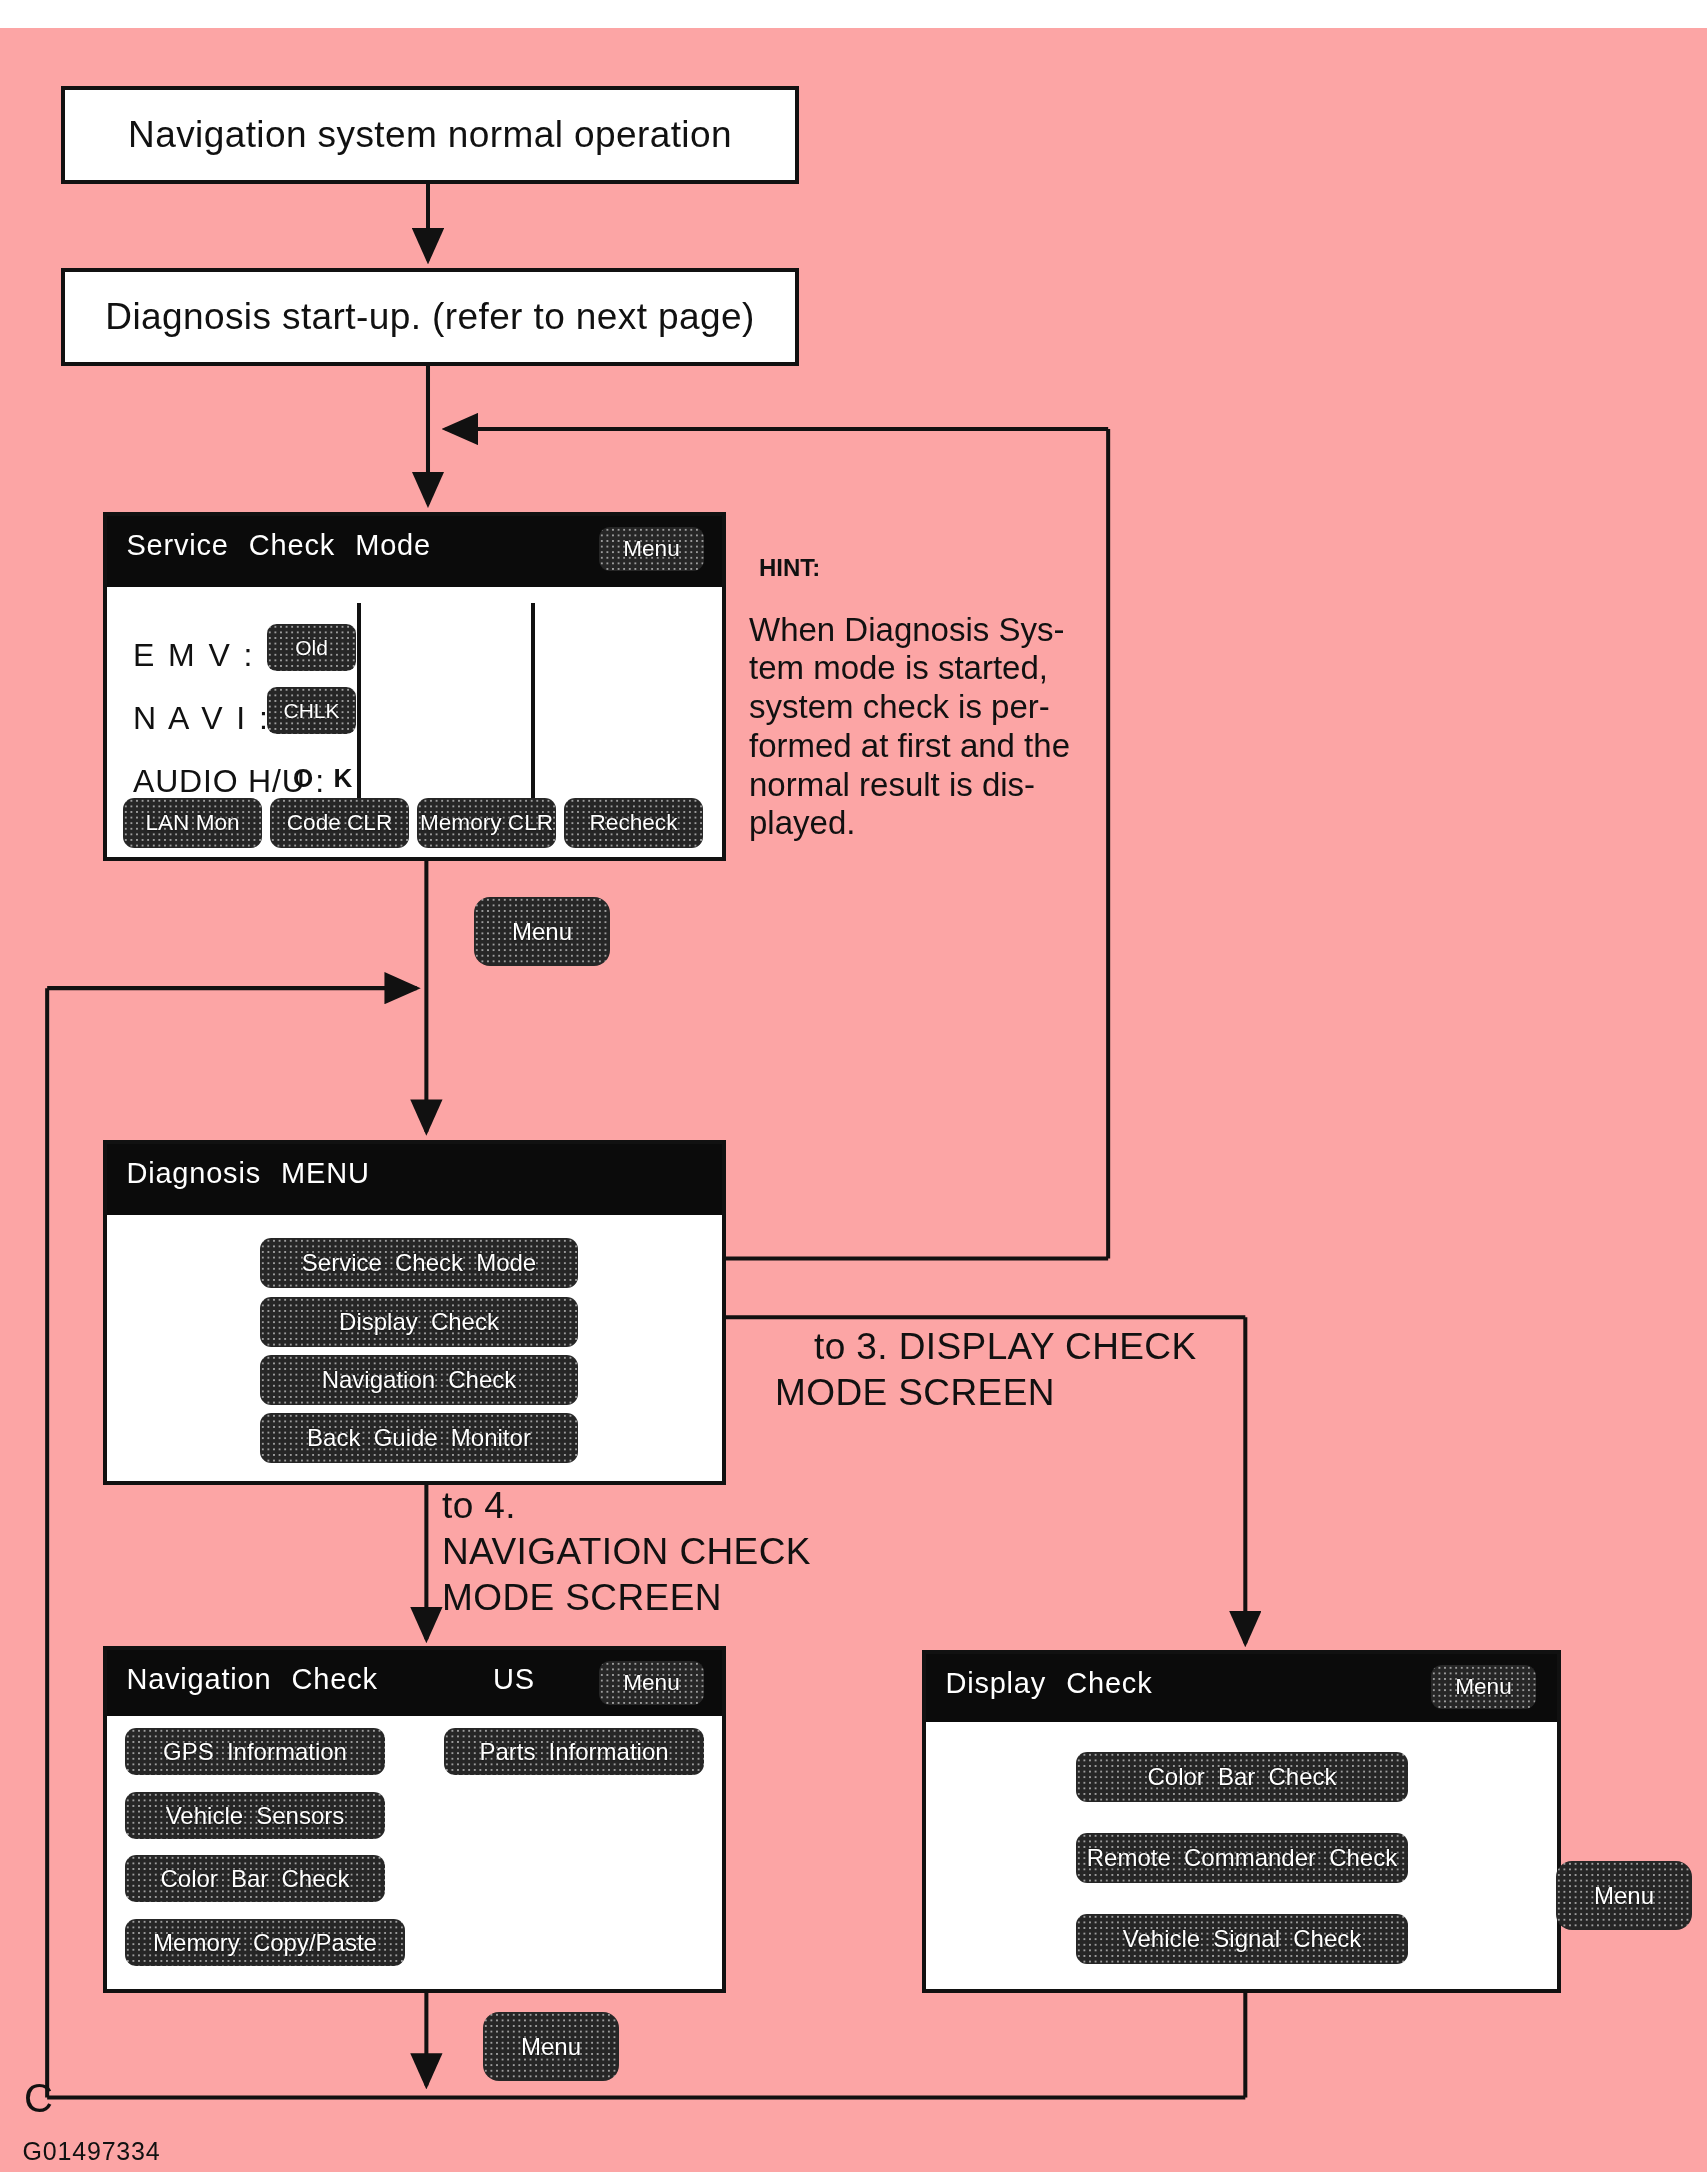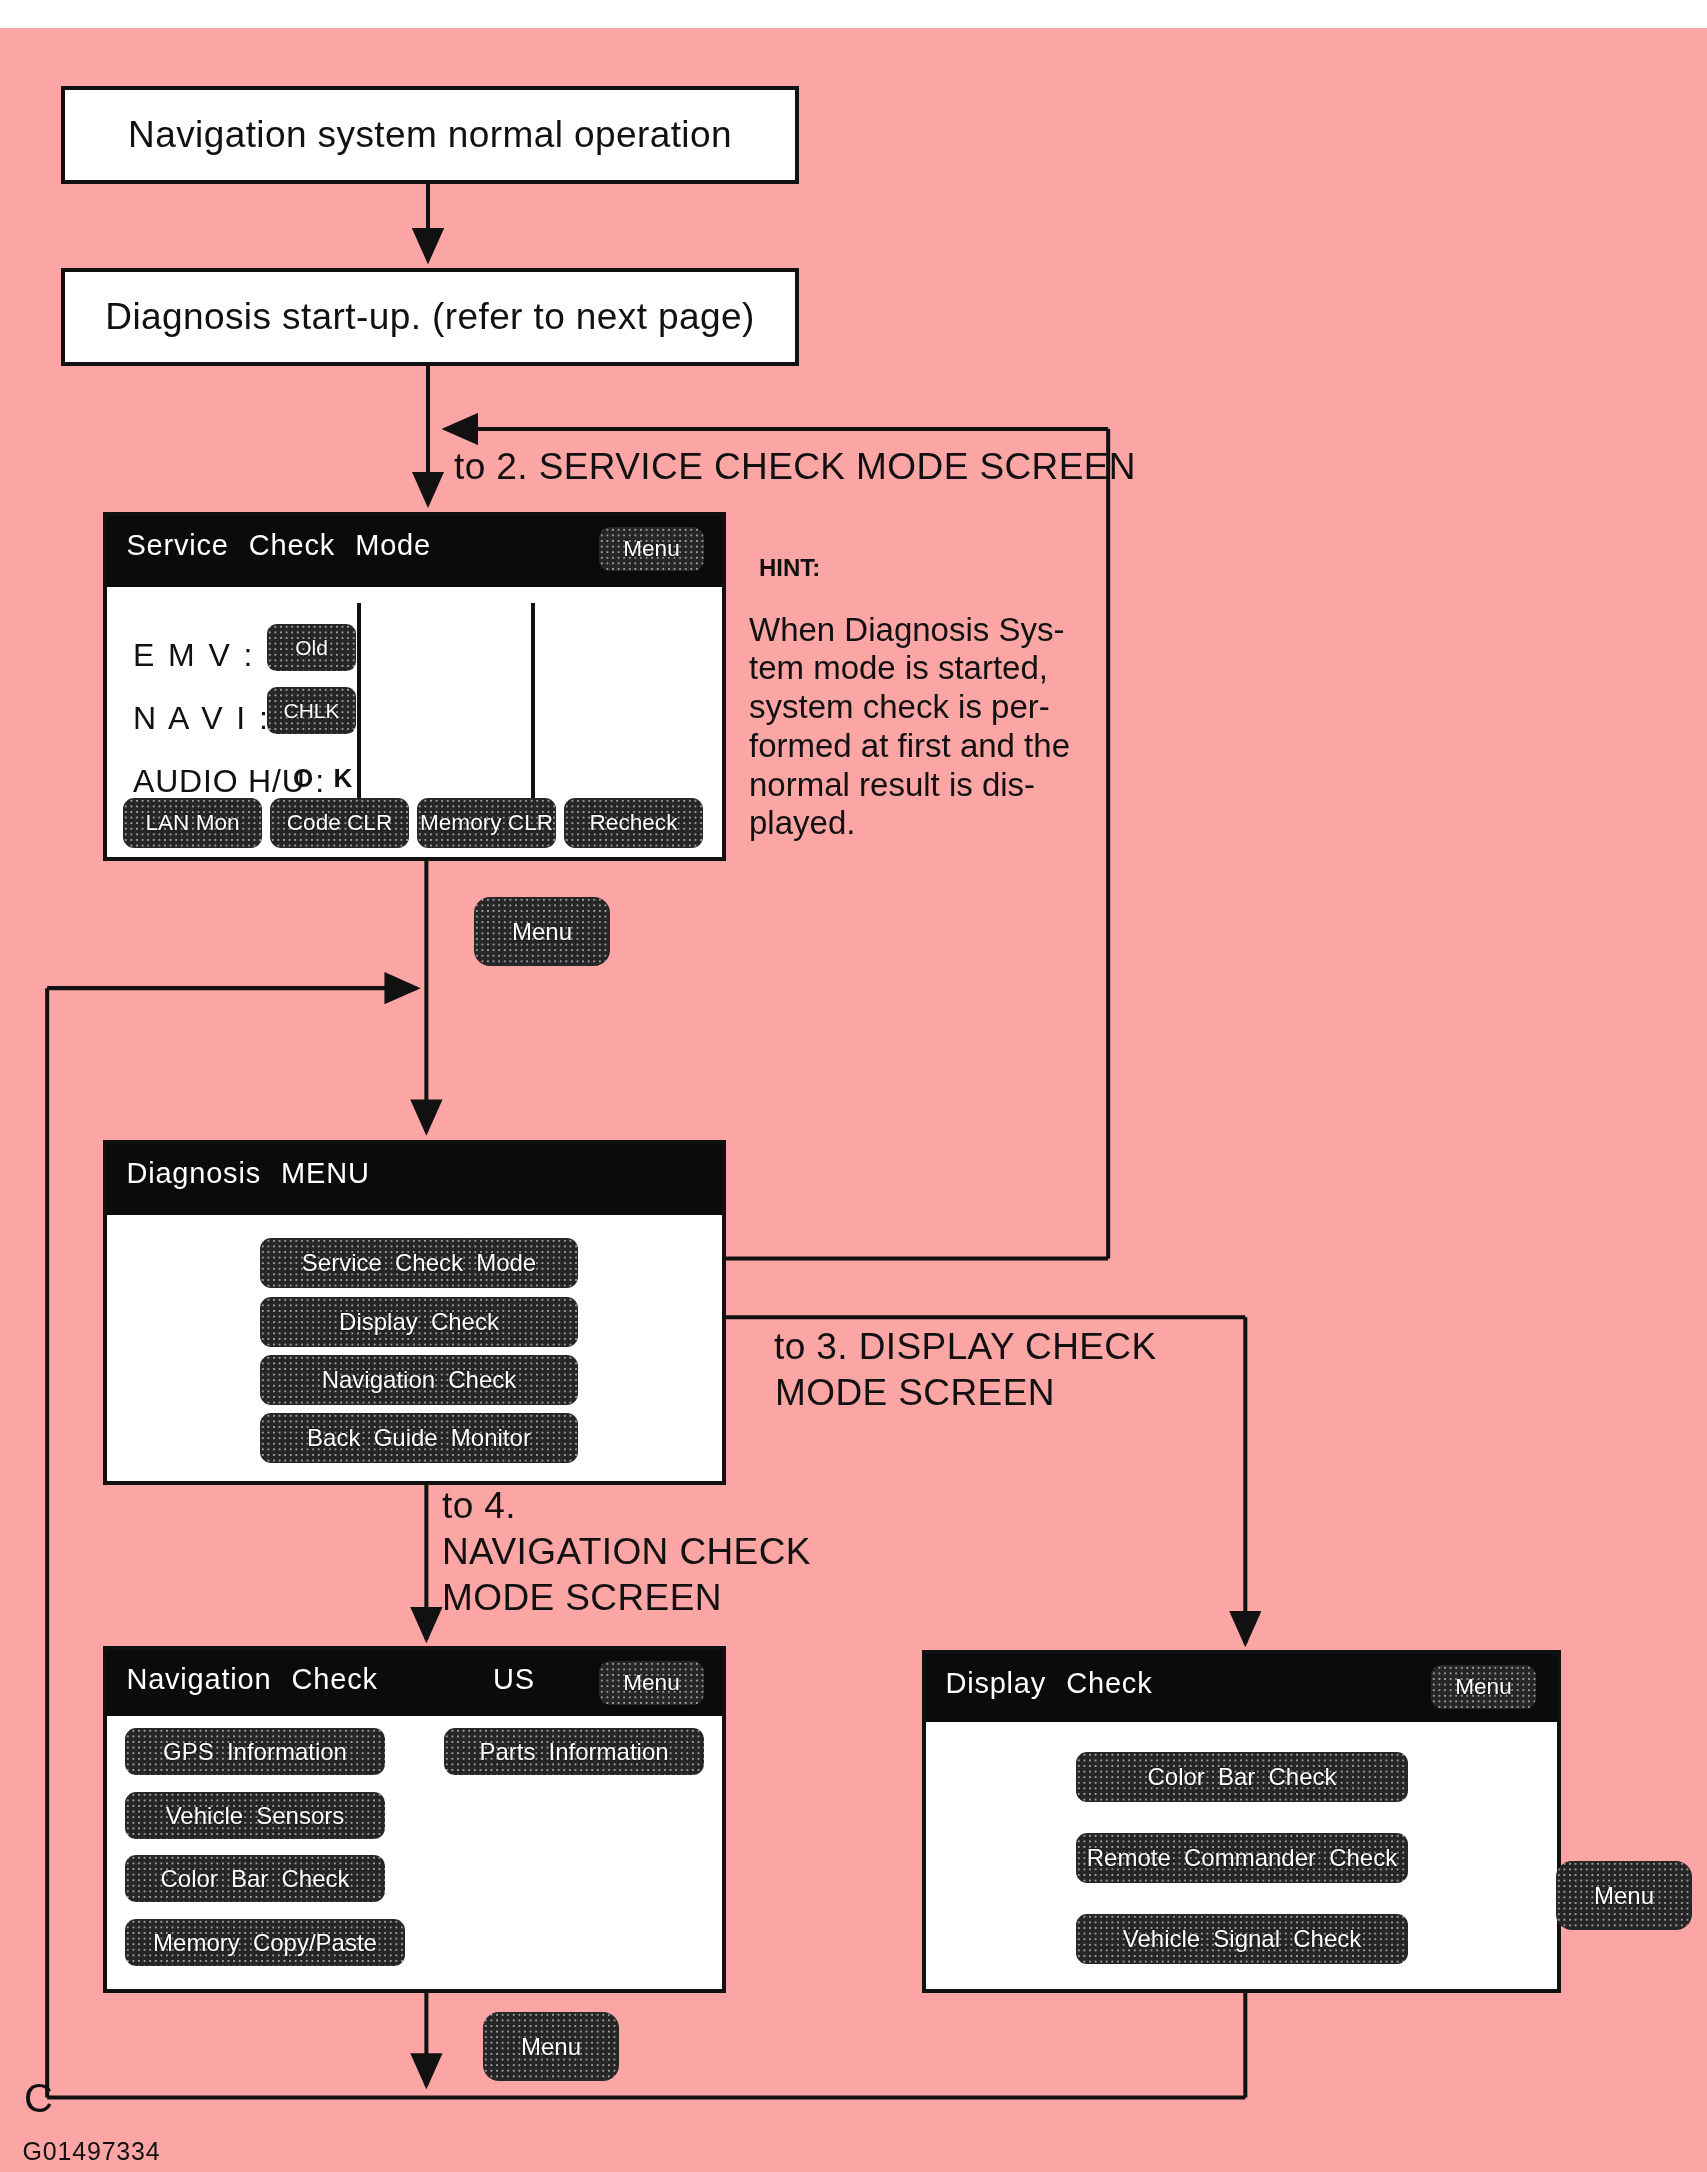--- a/index.html
+++ b/index.html
@@ -61,21 +61,20 @@
       <line x1="712" y1="1598" x2="1543" y2="1598"></line>
       <line x1="1543" y1="1598" x2="1543" y2="2002" marker-end="url(#arr)"></line>
       <line x1="528" y1="2425" x2="528" y2="2550" marker-end="url(#arr)"></line>
       <line x1="1543" y1="2425" x2="1543" y2="2565"></line>
     </g>
   </svg>
 
   <div class="flowbox" style="left:61px;top:58px;width:730px;height:90px;">Navigation system normal operation</div>
   <div class="flowbox" style="left:61px;top:240px;width:730px;height:90px;">Diagnosis start-up. (refer to next page)</div>
 
-  <div class="lbl" style="left:454px;top:418px;">to 2. SERVICE CHECK MODE SCREEN</div>
 
   <div class="screen" style="left:103px;top:484px;width:615px;height:341px;">
     <div class="titlebar">
       <span class="ttl">Service Check Mode</span>
       <div class="hatch menu-sm" style="right:18px;top:11.3px;">Menu</div>
     </div>
     <div class="divider" style="left:250px;top:87px;height:200px;"></div>
     <div class="divider" style="left:424px;top:87px;height:200px;"></div>
 
     <div class="svc-label" style="left:26px;top:121px;">E M V :</div>
@@ -106,21 +105,21 @@
   <div class="screen" style="left:103px;top:1112px;width:615px;height:337px;">
     <div class="titlebar">
       <span class="ttl">Diagnosis MENU</span>
     </div>
     <div class="hatch bigbtn" style="left:153px;top:94px;width:318px;height:50px;">Service Check Mode</div>
     <div class="hatch bigbtn" style="left:153px;top:153px;width:318px;height:50px;">Display Check</div>
     <div class="hatch bigbtn" style="left:153px;top:211px;width:318px;height:50px;">Navigation Check</div>
     <div class="hatch bigbtn" style="left:153px;top:269px;width:318px;height:50px;">Back Guide Monitor</div>
   </div>
 
-  <div class="lbl" style="left:774px;top:1298px;">to 3. DISPLAY CHECK</div>
+  <div class="lbl" style="left:814px;top:1298px;">to 3. DISPLAY CHECK</div>
   <div class="lbl" style="left:775px;top:1344px;">MODE SCREEN</div>
 
   <div class="lbl" style="left:442px;top:1457px;">to 4.</div>
   <div class="lbl" style="left:442px;top:1503px;">NAVIGATION CHECK</div>
   <div class="lbl" style="left:442px;top:1549px;">MODE SCREEN</div>
 
   <div class="screen" style="left:103px;top:1618px;width:615px;height:339px;">
     <div class="titlebar" style="height:66px;">
       <span class="ttl">Navigation Check</span>
       <span class="ttl" style="left:386px;">US</span>

